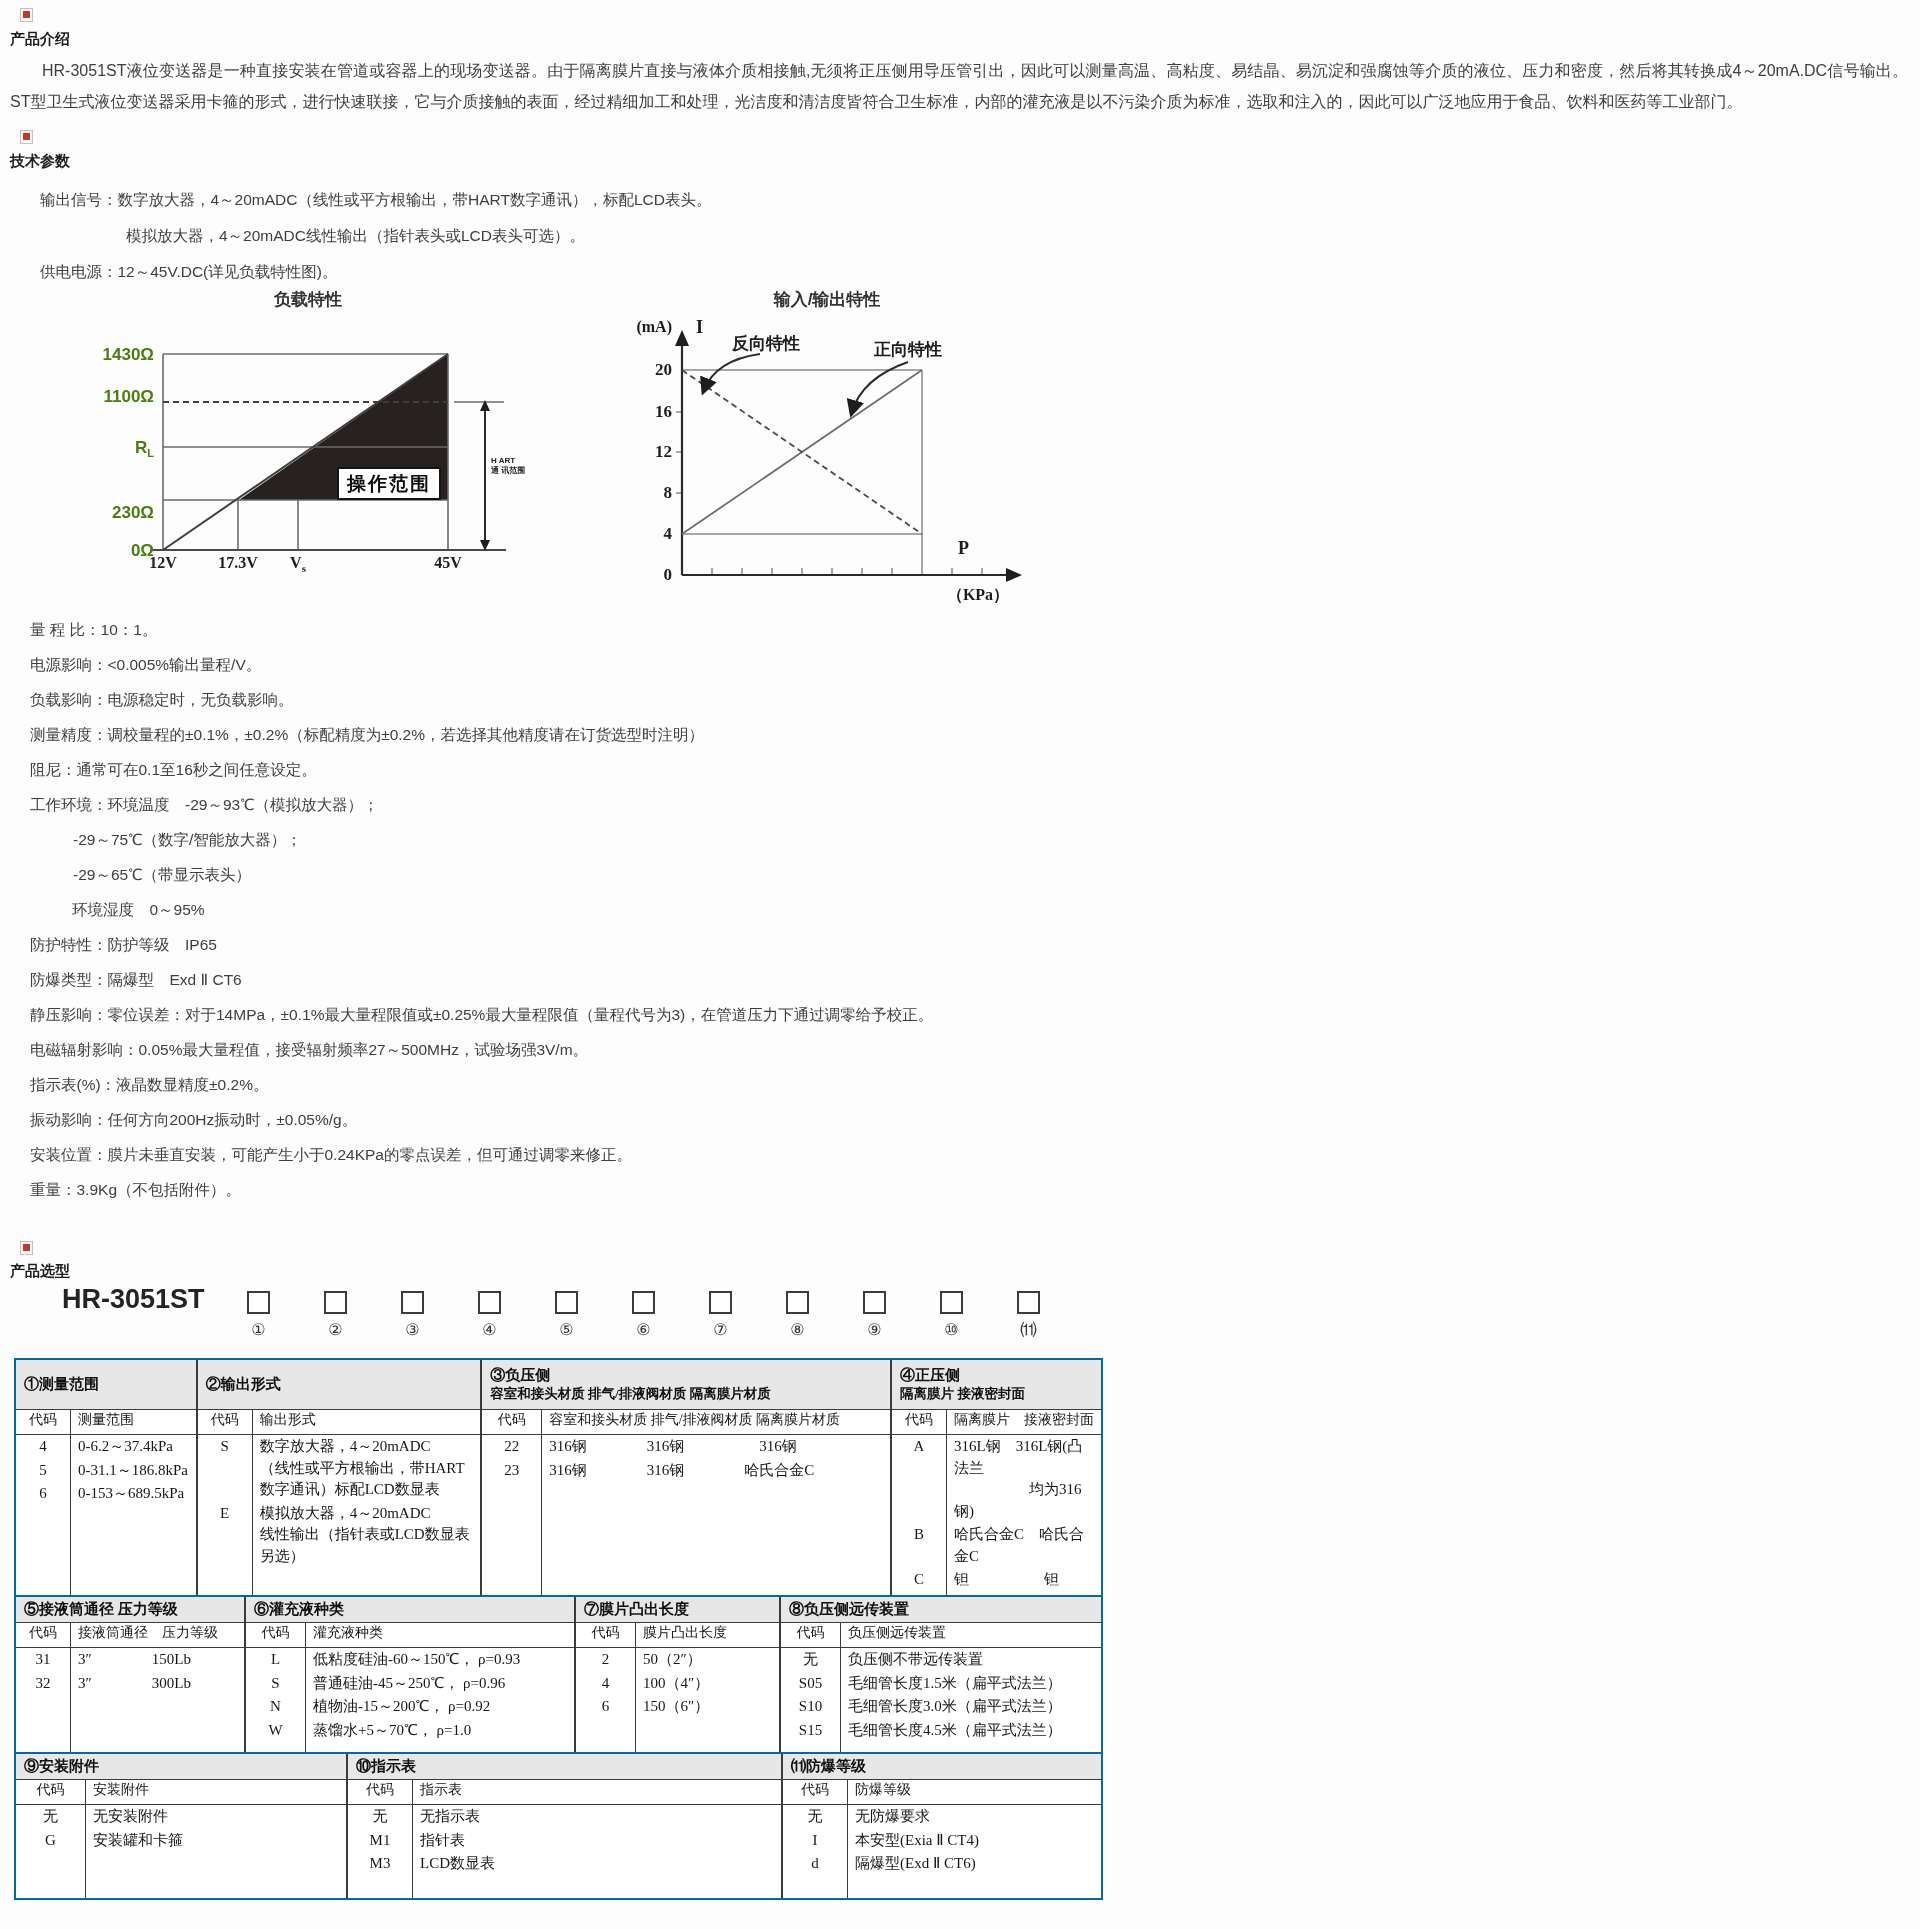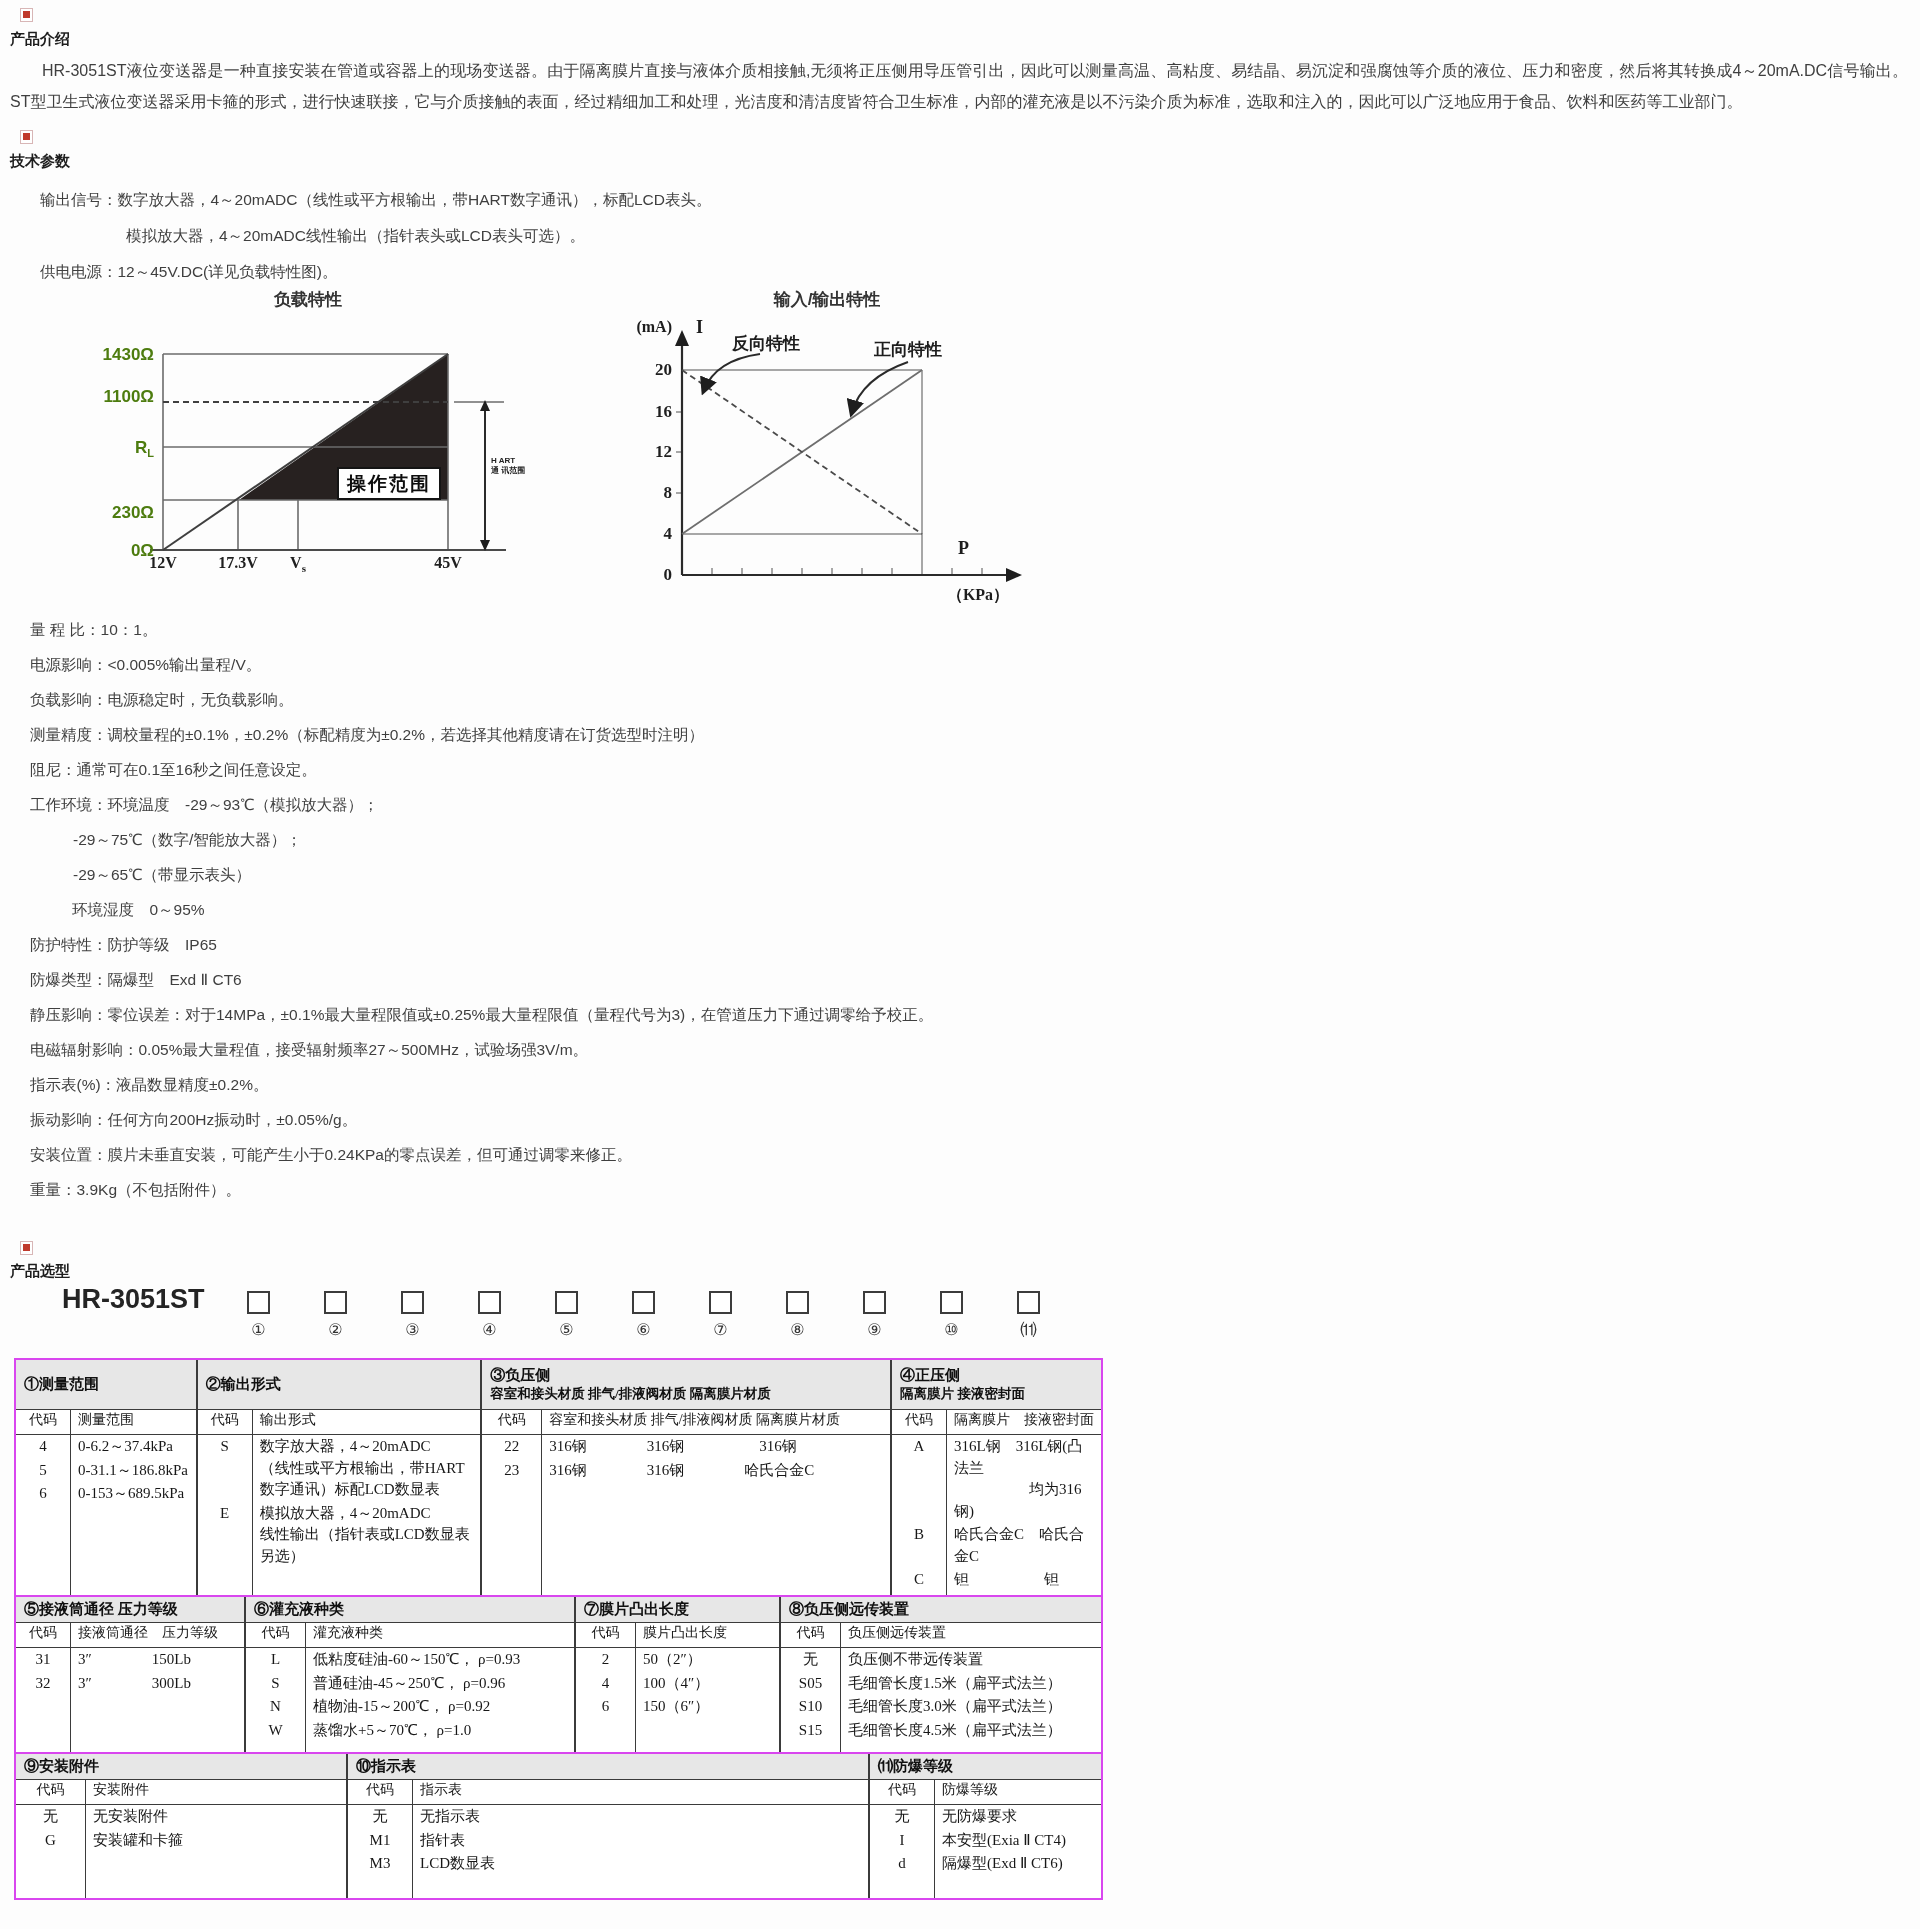--- a/index.html
+++ b/index.html
@@ -24,21 +24,21 @@
 .hart{position:absolute;left:403px;top:168px;width:42px;font-size:8px;line-height:10px;font-weight:bold;color:#222}
 .c2y{width:38px;text-align:right;font-weight:bold;font-size:17px;font-family:"Liberation Serif",serif;color:#1f1f1f}
 .c2t{font-weight:bold;font-size:17px;color:#1d1d1d}
 .axsym{font-weight:bold;font-family:"Liberation Serif",serif;color:#1d1d1d}
 .model{position:absolute;left:62px;top:1284px;font-size:27px;font-weight:bold;color:#242424}
 .boxes{position:absolute;left:247px;top:1291px;display:flex;gap:54px}
 .box{width:23px;height:23px;border:2px solid #3c3c3c;background:#fff}
 .nums{position:absolute;left:247px;top:1320px;display:flex;gap:54px}
 .nums span{width:23px;text-align:center;font-size:16px;color:#333}
 #sel-table{position:absolute;left:14px;top:1358px;width:1089px;font-family:"Liberation Serif",serif;color:#171717}
-.band{display:flex;border:2px solid #d946ef;background:#fff}
+.band{display:flex;border:2px solid #0369a1;background:#fff}
 .band+.band{margin-top:-2px}
 .grp{border-right:2px solid #3b3b3b;display:flex;flex-direction:column}
 .grp:last-child{border-right:0;flex:1}
 .grp-h{background:#e7e7e7;border-bottom:1px solid #3b3b3b;padding:2px 8px;font-weight:bold;font-size:15px;display:flex;flex-direction:column;justify-content:center;color:#101010}
 .grp-h .t2{font-size:13.5px;white-space:nowrap}
 .grp-sub{display:flex;border-bottom:1px solid #3b3b3b;min-height:25px;align-items:stretch;font-size:14px}
 .c{flex-shrink:0;text-align:center;border-right:1px solid #3b3b3b;padding-top:1px}
 .v{flex:1;padding:1px 7px;white-space:pre-line}
 .grp-sub .v{white-space:nowrap;overflow:hidden}
 .grp-body{flex:1;display:flex;flex-direction:column;font-size:15px}
@@ -434,21 +434,21 @@
           <div class="row">
             <div class="c" style="width: 70px;">G</div>
             <div class="v">安装罐和卡箍</div>
           </div>
           <div class="row fill">
             <div class="c" style="width: 70px;"></div>
             <div class="v"></div>
           </div>
         </div>
       </div>
-      <div class="grp" style="width: 522px;">
+      <div class="grp" style="width: 435px;">
         <div class="grp-h" style="min-height: 26px;">
           <div>⑩指示表</div>
         </div>
         <div class="grp-sub">
           <div class="c" style="width: 65px;">代码</div>
           <div class="v">指示表</div>
         </div>
         <div class="grp-body" style="min-height: 93px;">
           <div class="row">
             <div class="c" style="width: 65px;">无</div>

